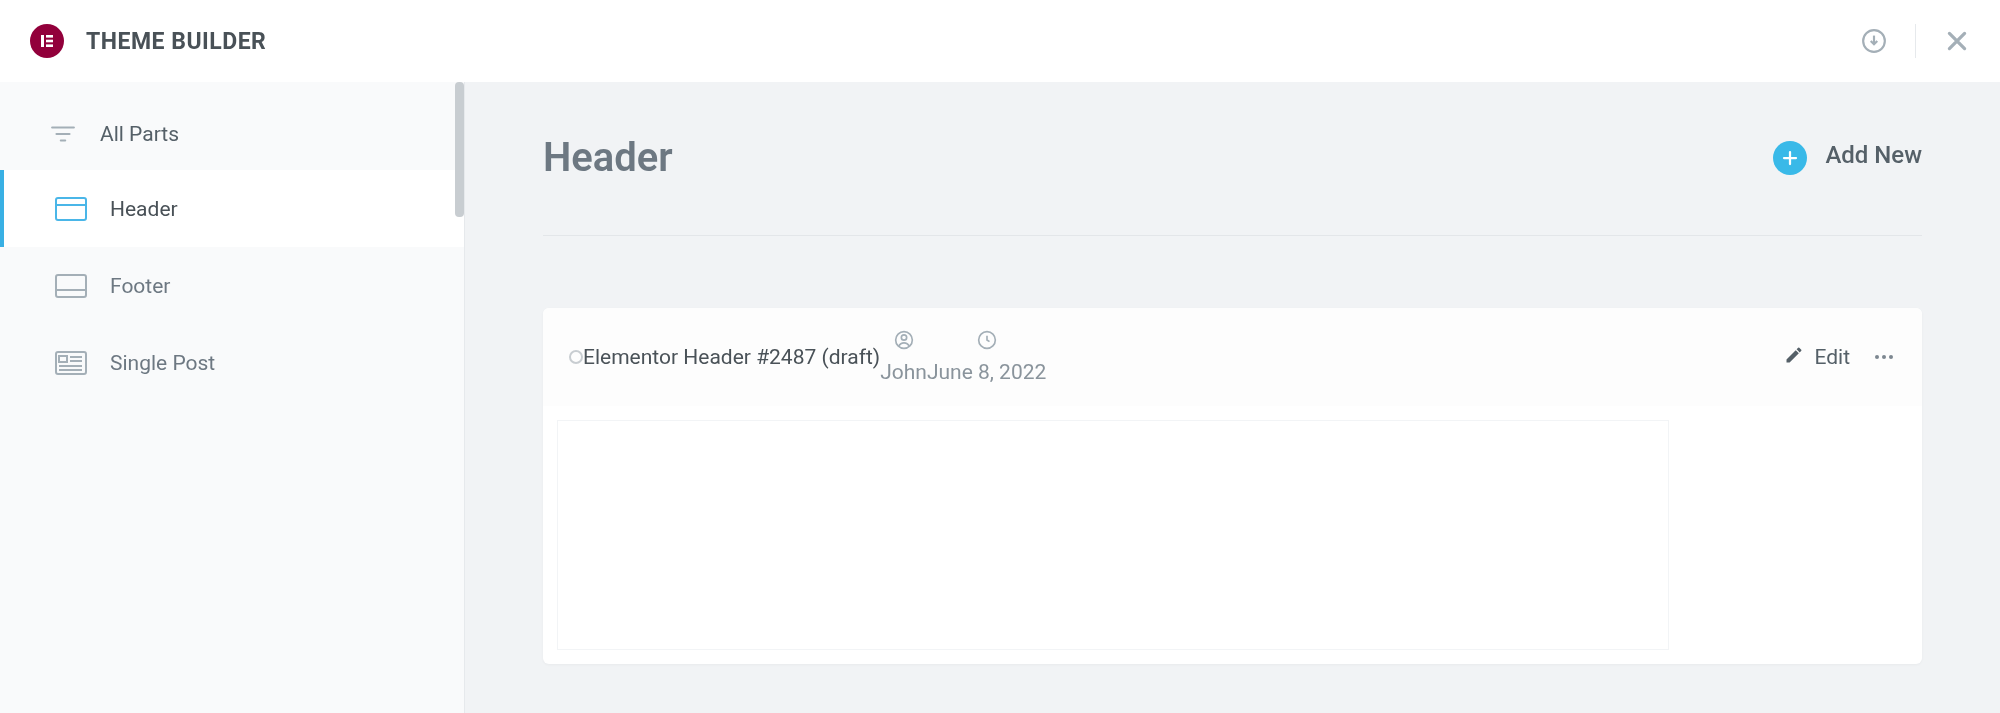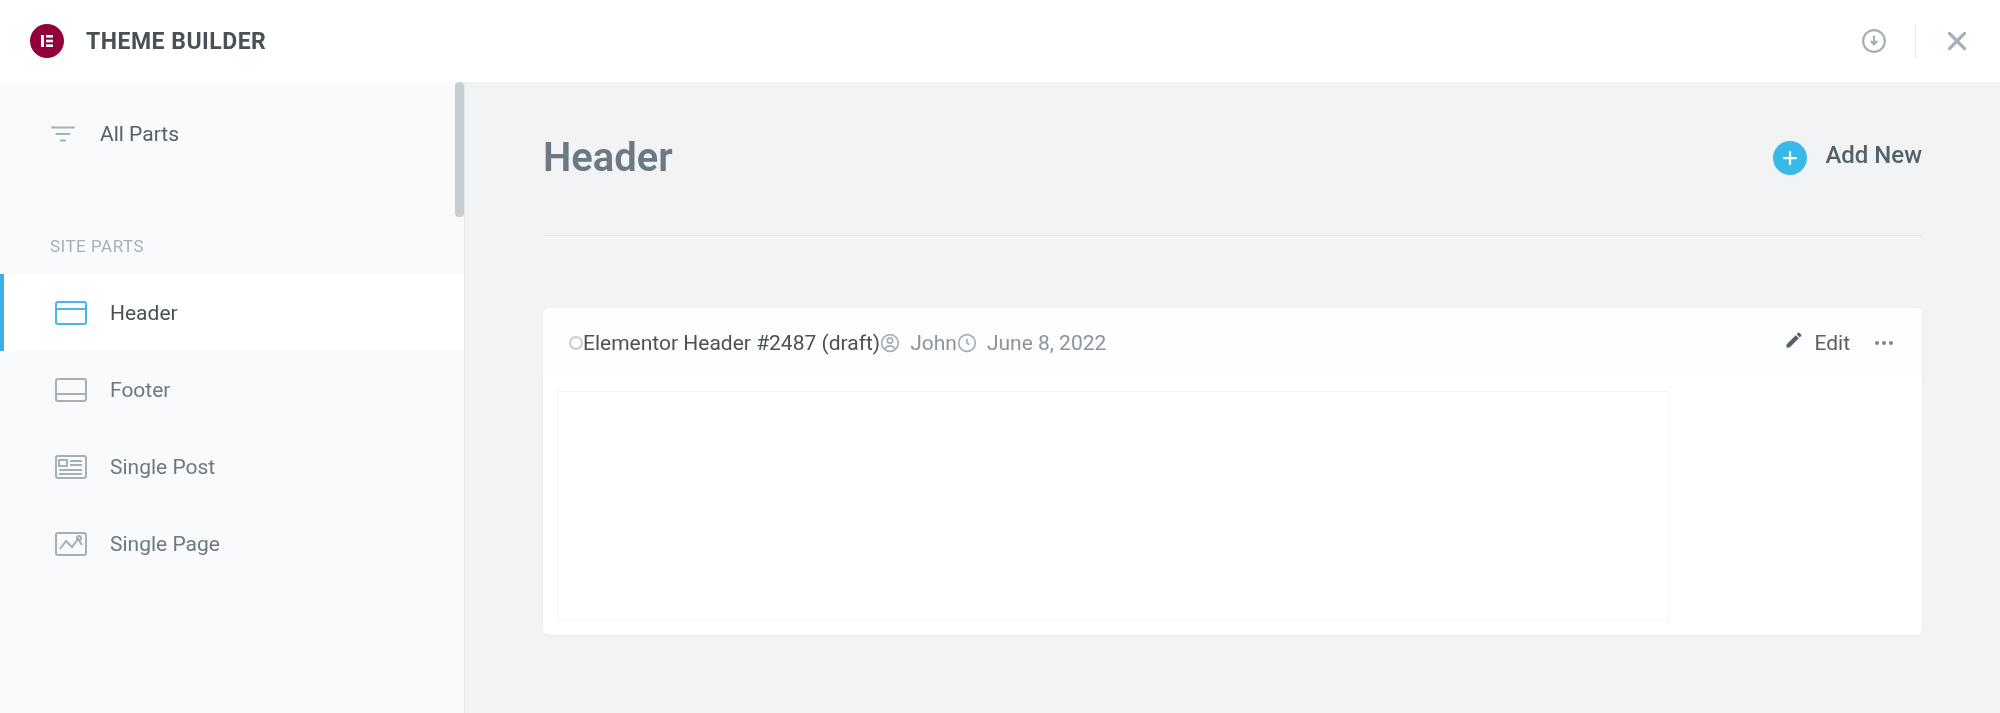--- a/index.html
+++ b/index.html
@@ -191,20 +191,21 @@
     border: 2px solid #c8cdd1;
     border-radius: 50%;
     flex-shrink: 0;
   }
   .card-title { color: #4a5258; }
   .meta {
     display: flex;
     align-items: center;
     gap: 10px;
     color: #8a949c;
+    flex-direction: column;
   }
   .meta .mi { color:#a4afb7; display:flex; }
   .card-head-spacer { flex: 1; }
   .edit-block {
     display: flex;
     align-items: center;
     gap: 10px;
     cursor: pointer;
     color: #556068;
     margin-right: 22px;
@@ -265,21 +266,20 @@
       <span class="icon-slot">
         <svg width="26" height="20" viewBox="0 0 24 18" fill="none" stroke="currentColor" stroke-width="2" stroke-linecap="round">
           <line x1="2" y1="3" x2="22" y2="3"></line>
           <line x1="6" y1="9" x2="18" y2="9"></line>
           <line x1="10" y1="15" x2="14" y2="15"></line>
         </svg>
       </span>
       <span class="label">All Parts</span>
     </div>
 
-    <div class="section-label">SITE PARTS</div>
 
     <div class="nav-item active">
       <span class="icon-slot">
         <svg width="34" height="26" viewBox="0 0 34 26" fill="none" stroke="currentColor" stroke-width="2">
           <rect x="2" y="2" width="30" height="22" rx="2"></rect>
           <line x1="2" y1="9" x2="32" y2="9"></line>
         </svg>
       </span>
       <span>Header</span>
     </div>
@@ -301,30 +301,20 @@
           <rect x="5" y="6" width="8" height="6"></rect>
           <line x1="16" y1="7" x2="28" y2="7"></line>
           <line x1="16" y1="11" x2="28" y2="11"></line>
           <line x1="5" y1="16" x2="28" y2="16"></line>
           <line x1="5" y1="20" x2="28" y2="20"></line>
         </svg>
       </span>
       <span>Single Post</span>
     </div>
 
-    <div class="nav-item">
-      <span class="icon-slot">
-        <svg width="34" height="26" viewBox="0 0 34 26" fill="none" stroke="currentColor" stroke-width="2">
-          <rect x="2" y="2" width="30" height="22" rx="2"></rect>
-          <polyline points="6,18 12,10 18,16 24,8 28,14"></polyline>
-          <circle cx="25" cy="7" r="2"></circle>
-        </svg>
-      </span>
-      <span>Single Page</span>
-    </div>
 
   </div>
 
   <div class="main">
     <div class="page-head">
       <div class="page-title">Header</div>
       <div class="page-head-spacer"></div>
       <div class="add-new">
         <div class="add-new-plus">
           <svg width="18" height="18" viewBox="0 0 24 24" fill="none" stroke="currentColor" stroke-width="3" stroke-linecap="round">

